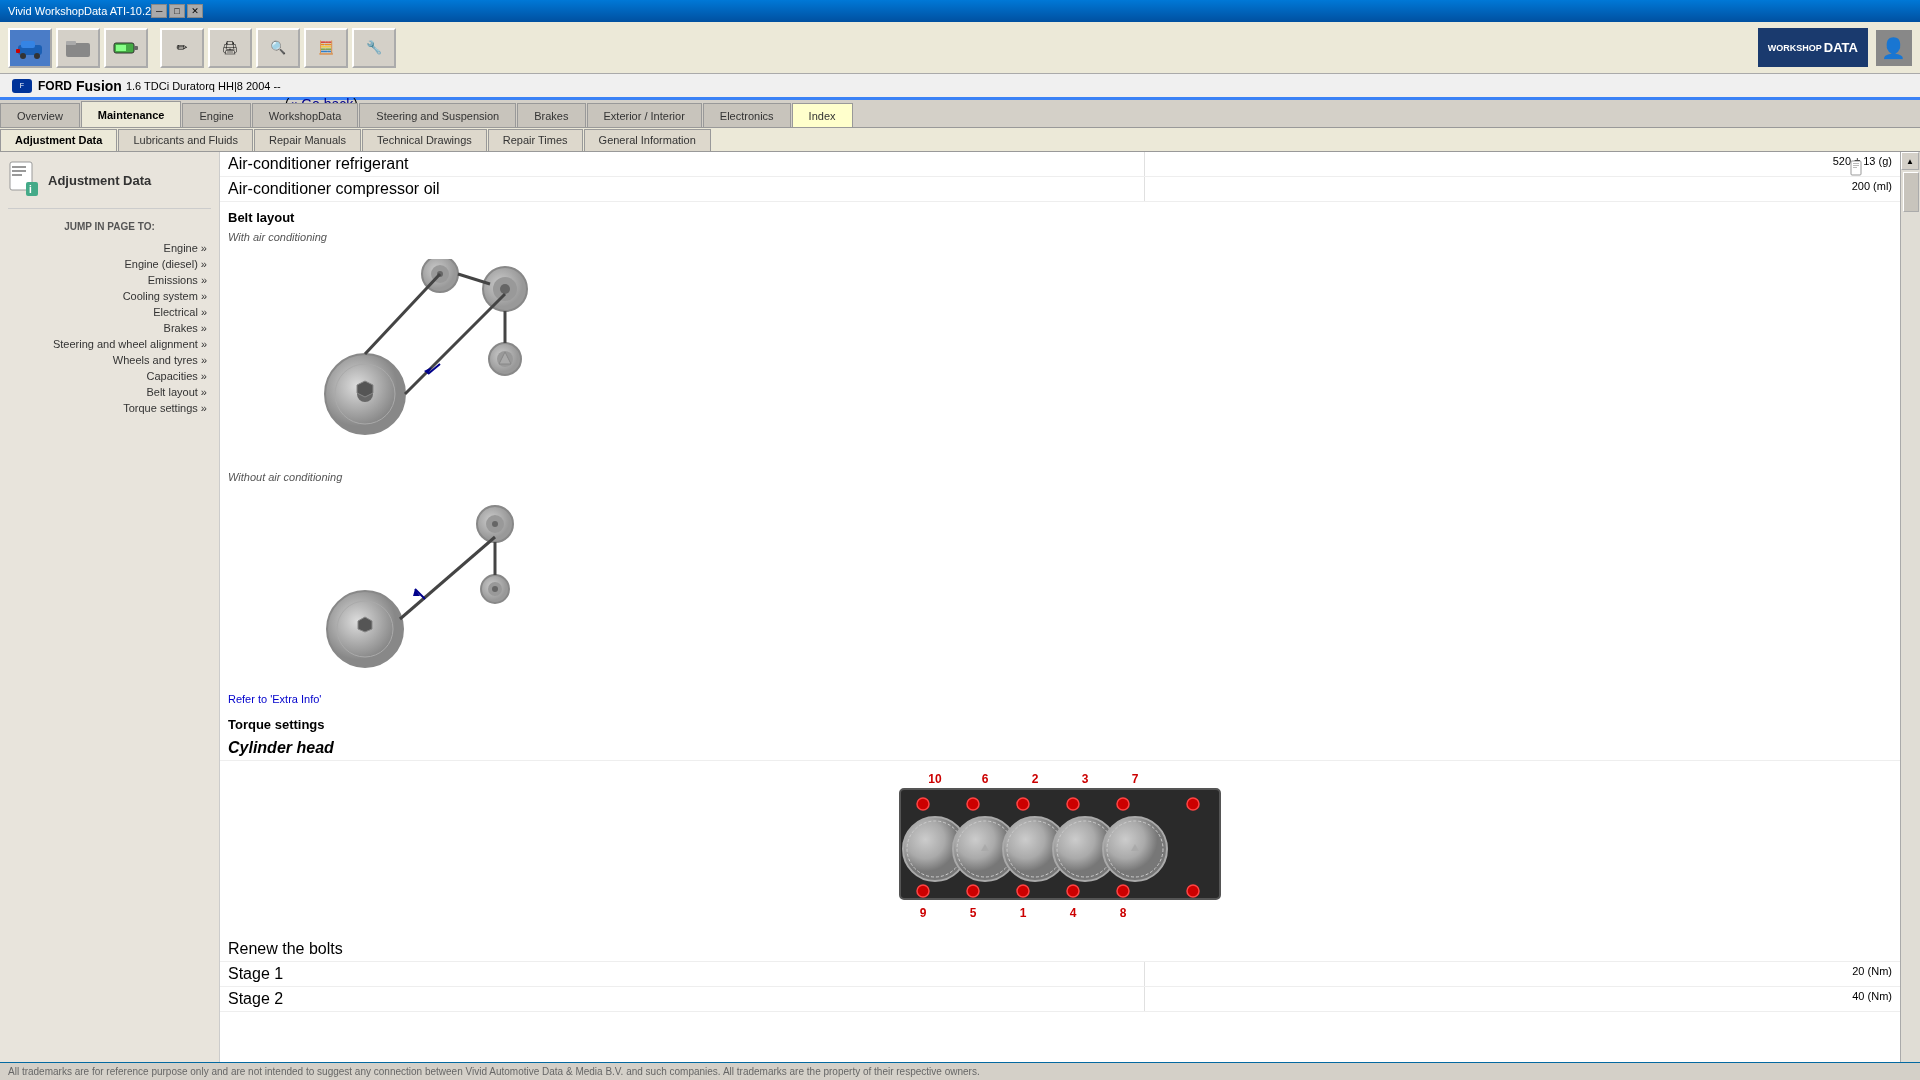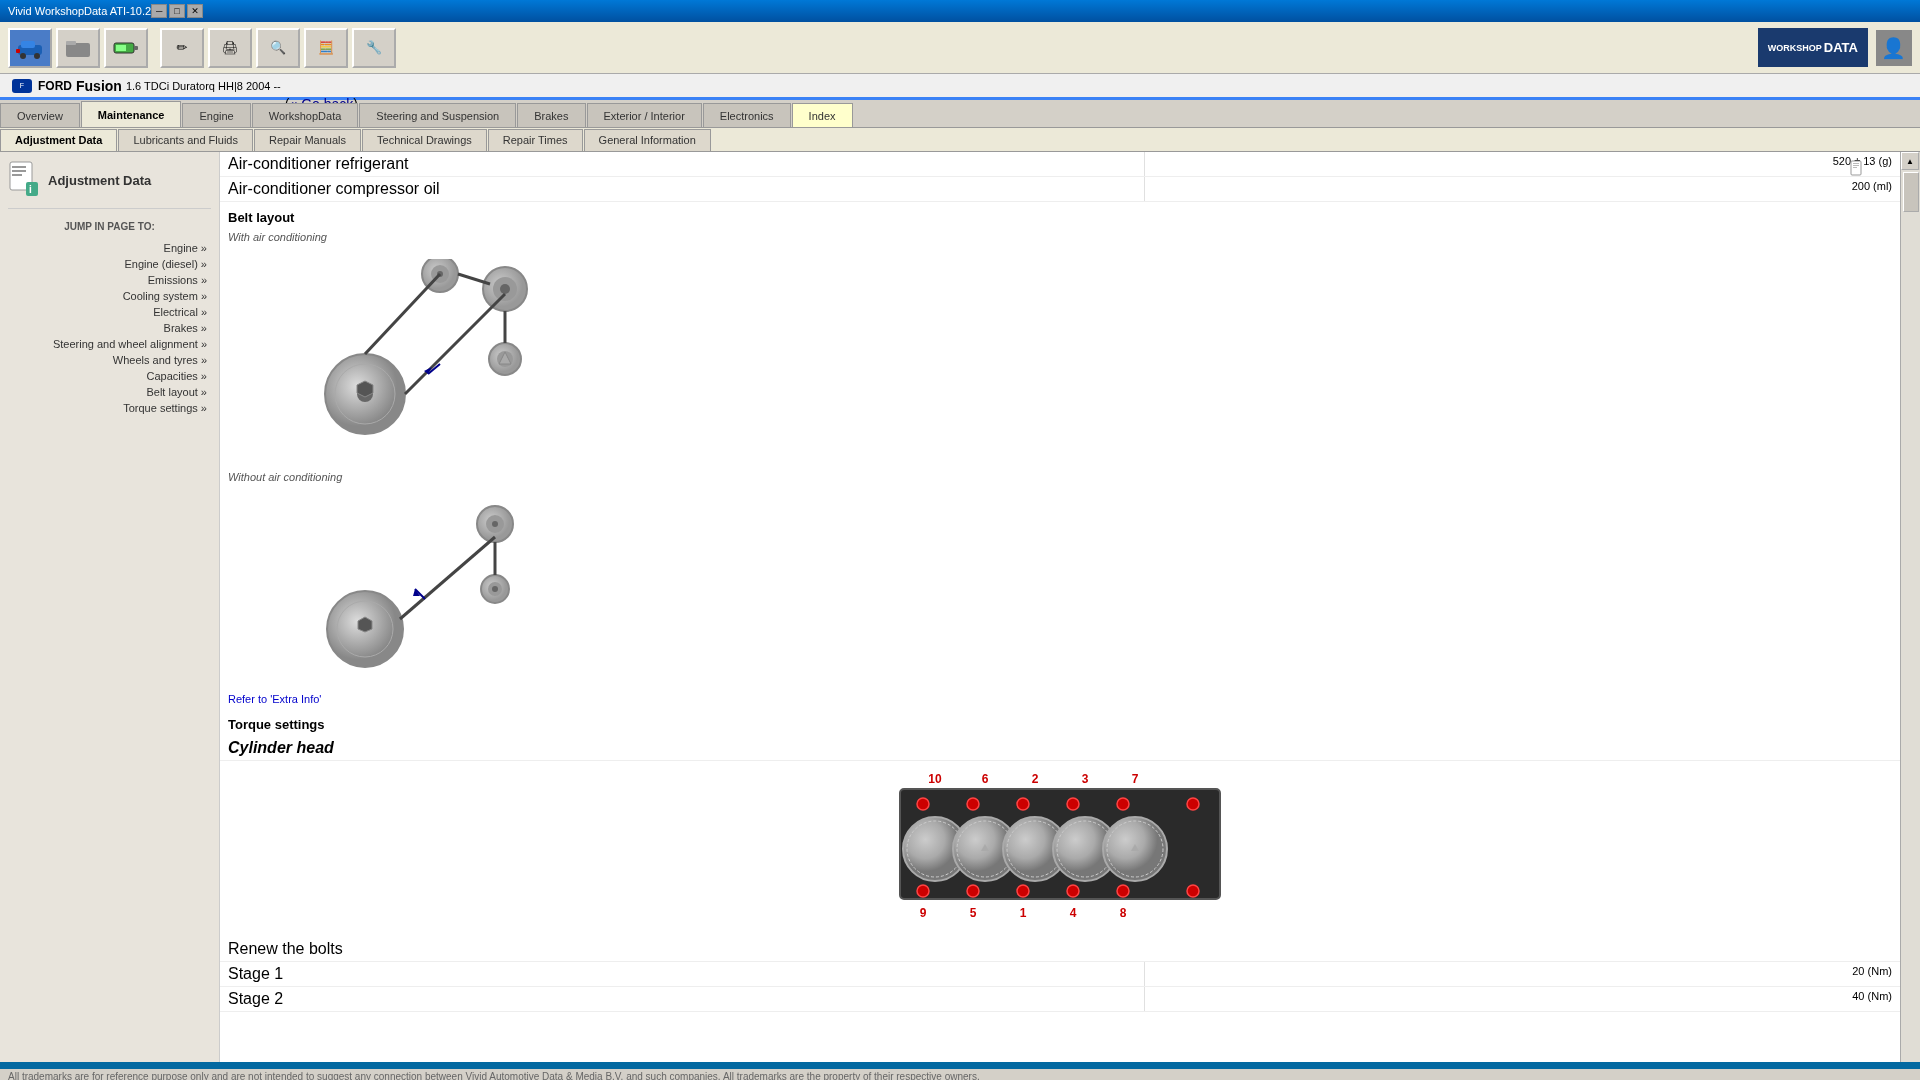--- a/index.html
+++ b/index.html
@@ -561,15 +561,15 @@
 
   <div id="right-panel">
     <div class="scroll-btn">▲</div>
     <div style="flex:1;background:#e0ddd5;">
       <div style="width:16px;height:40px;background:#c8c4bc;border:1px outset #fff;margin:2px auto;"></div>
     </div>
     <div class="scroll-btn">▼</div>
   </div>
 </div>
 
-<div style="position:fixed;bottom:0;left:0;right:0;height:18px;background:#d4d0c8;border-top:7px solid #0369a1;font-size:10px;color:#666;padding:2px 8px;display:flex;align-items:flex-start;">
+<div style="position:fixed;bottom:0;left:0;right:0;height:18px;background:#d4d0c8;border-top:1px solid #0369a1;font-size:10px;color:#666;padding:2px 8px;display:flex;align-items:center;">
   <span>All trademarks are for reference purpose only and are not intended to suggest any connection between Vivid Automotive Data &amp; Media B.V. and such companies. All trademarks are the property of their respective owners.</span>
 </div>
 
 </body></html>

